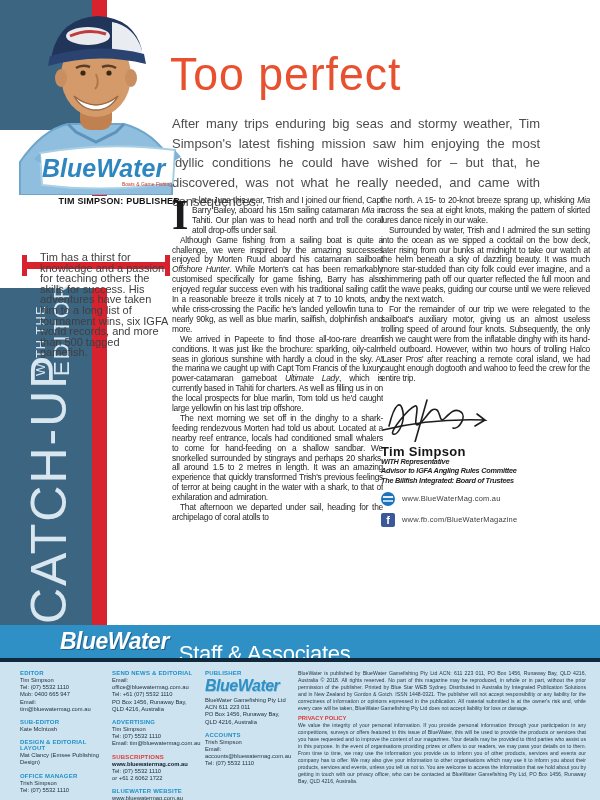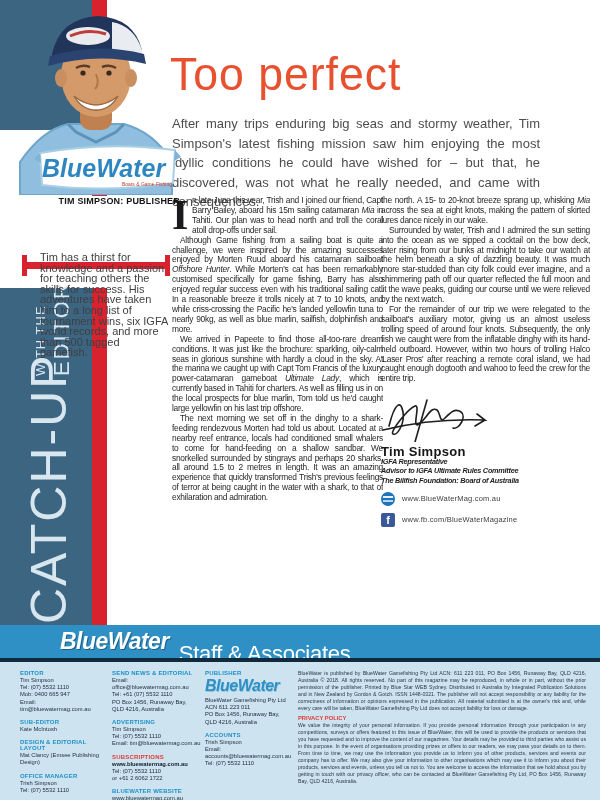--- a/index.html
+++ b/index.html
@@ -125,38 +125,39 @@
   </div>
 
   <div class="headline">Too perfect</div>
   <div class="intro">After many trips enduring big seas and stormy weather, Tim Simpson's latest fishing mission saw him enjoying the most idyllic conditions he could have wished for – but that, he discovered, was not what he really needed, and came with consequences.</div>
 
   <div class="col" id="col1">
       <p class="first"><span class="dropcap">I</span><span>n late June this year, Trish and I joined our friend, Capt Barry Bailey, aboard his 15m sailing catamaran <i>Mia</i> in Tahiti. Our plan was to head north and troll the coral atoll drop-offs under sail.</span></p>
       <p><span>Although Game fishing from a sailing boat is quite a challenge, we were inspired by the amazing successes enjoyed by Morten Ruud aboard his catamaran sailboat <i>Offshore Hunter</i>. While Morten's cat has been remarkably customised specifically for game fishing, Barry has also enjoyed regular success even with his traditional sailing cat. In a reasonable breeze it trolls nicely at 7 to 10 knots, and while criss-crossing the Pacific he's landed yellowfin tuna to nearly 90kg, as well as blue marlin, sailfish, dolphinfish and more.</span></p>
       <p><span>We arrived in Papeete to find those all-too-rare dream conditions. It was just like the brochure: sparkling, oily-calm seas in glorious sunshine with hardly a cloud in the sky. At the marina we caught up with Capt Tom Francis of the luxury power-catamaran gameboat <i>Ultimate Lady</i>, which is currently based in Tahiti for charters. As well as filling us in on the local prospects for blue marlin, Tom told us he'd caught large yellowfin on his last trip offshore.</span></p>
       <p><span>The next morning we set off in the dinghy to a shark-feeding rendezvous Morten had told us about. Located at a nearby reef entrance, locals had conditioned small whalers to come for hand-feeding on a shallow sandbar. We snorkelled surrounded by stingrays and perhaps 20 sharks, all around 1.5 to 2 metres in length. It was an amazing experience that quickly transformed Trish's previous feelings of terror at being caught in the water with a shark, to that of exhilaration and admiration.</span></p>
+      <p><span>That afternoon we departed under sail, heading for the archipelago of coral atolls to</span></p>
     </div>
   <div class="col" id="col2">
     <div id="col2paras">
         <p class="first"><span>the north. A 15- to 20-knot breeze sprang up, whisking <i>Mia</i> across the sea at eight knots, making the pattern of skirted lures dance nicely in our wake.</span></p>
         <p><span>Surrounded by water, Trish and I admired the sun setting into the ocean as we sipped a cocktail on the bow deck, later rising from our bunks at midnight to take our watch at the helm beneath a sky of dazzling beauty. It was much more star-studded than city folk could ever imagine, and a shimmering path off our quarter reflected the full moon and lit the wave peaks, guiding our course until we were relieved by the next watch.</span></p>
         <p><span>For the remainder of our trip we were relegated to the sailboat's auxiliary motor, giving us an almost useless trolling speed of around four knots. Subsequently, the only fish we caught were from the inflatable dinghy with its hand-held outboard. However, within two hours of trolling Halco 'Laser Pros' after reaching a remote coral island, we had caught enough dogtooth and wahoo to feed the crew for the entire trip.</span></p>
       </div>
     <div class="sigblock">
       <svg width="110" height="52" viewBox="0 0 110 52">
         <path d="M8,36 C14,12 20,10 22,22 C24,34 16,46 12,44 C8,42 28,18 34,16 C40,14 30,40 38,34 C46,28 50,16 56,20 C60,23 58,34 64,28 C70,22 74,18 80,22 C86,26 78,40 72,38" fill="none" stroke="#1d1d1f" stroke-width="1.6" stroke-linecap="round"></path>
         <path d="M2,40 Q50,28 104,30 L96,24 M104,30 L94,36" fill="none" stroke="#1d1d1f" stroke-width="1.6" stroke-linecap="round"></path>
         <path d="M46,10 L34,52" stroke="#1d1d1f" stroke-width="1.6" stroke-linecap="round"></path>
       </svg>
       <div class="signame">Tim Simpson</div>
       <div id="roles">
-          <div class="role">IGFA Representative</div>
-          <div class="role">Advisor to IGFA Ultimate Rules Committee</div>
-          <div class="role">The Billfish Foundation: Board of Australia</div>
+          <div class="role">WITH Representative</div>
+          <div class="role">Advisor to IGFA Angling Rules Committee</div>
+          <div class="role">The Billfish Integrated: Board of Trustees</div>
         </div>
       <div class="linkrow">
         <div class="globe"></div>
         <div class="txt">www.BlueWaterMag.com.au</div>
       </div>
       <div class="linkrow">
         <div class="fb">f</div>
         <div class="txt">www.fb.com/BlueWaterMagazine</div>
       </div>
     </div>

